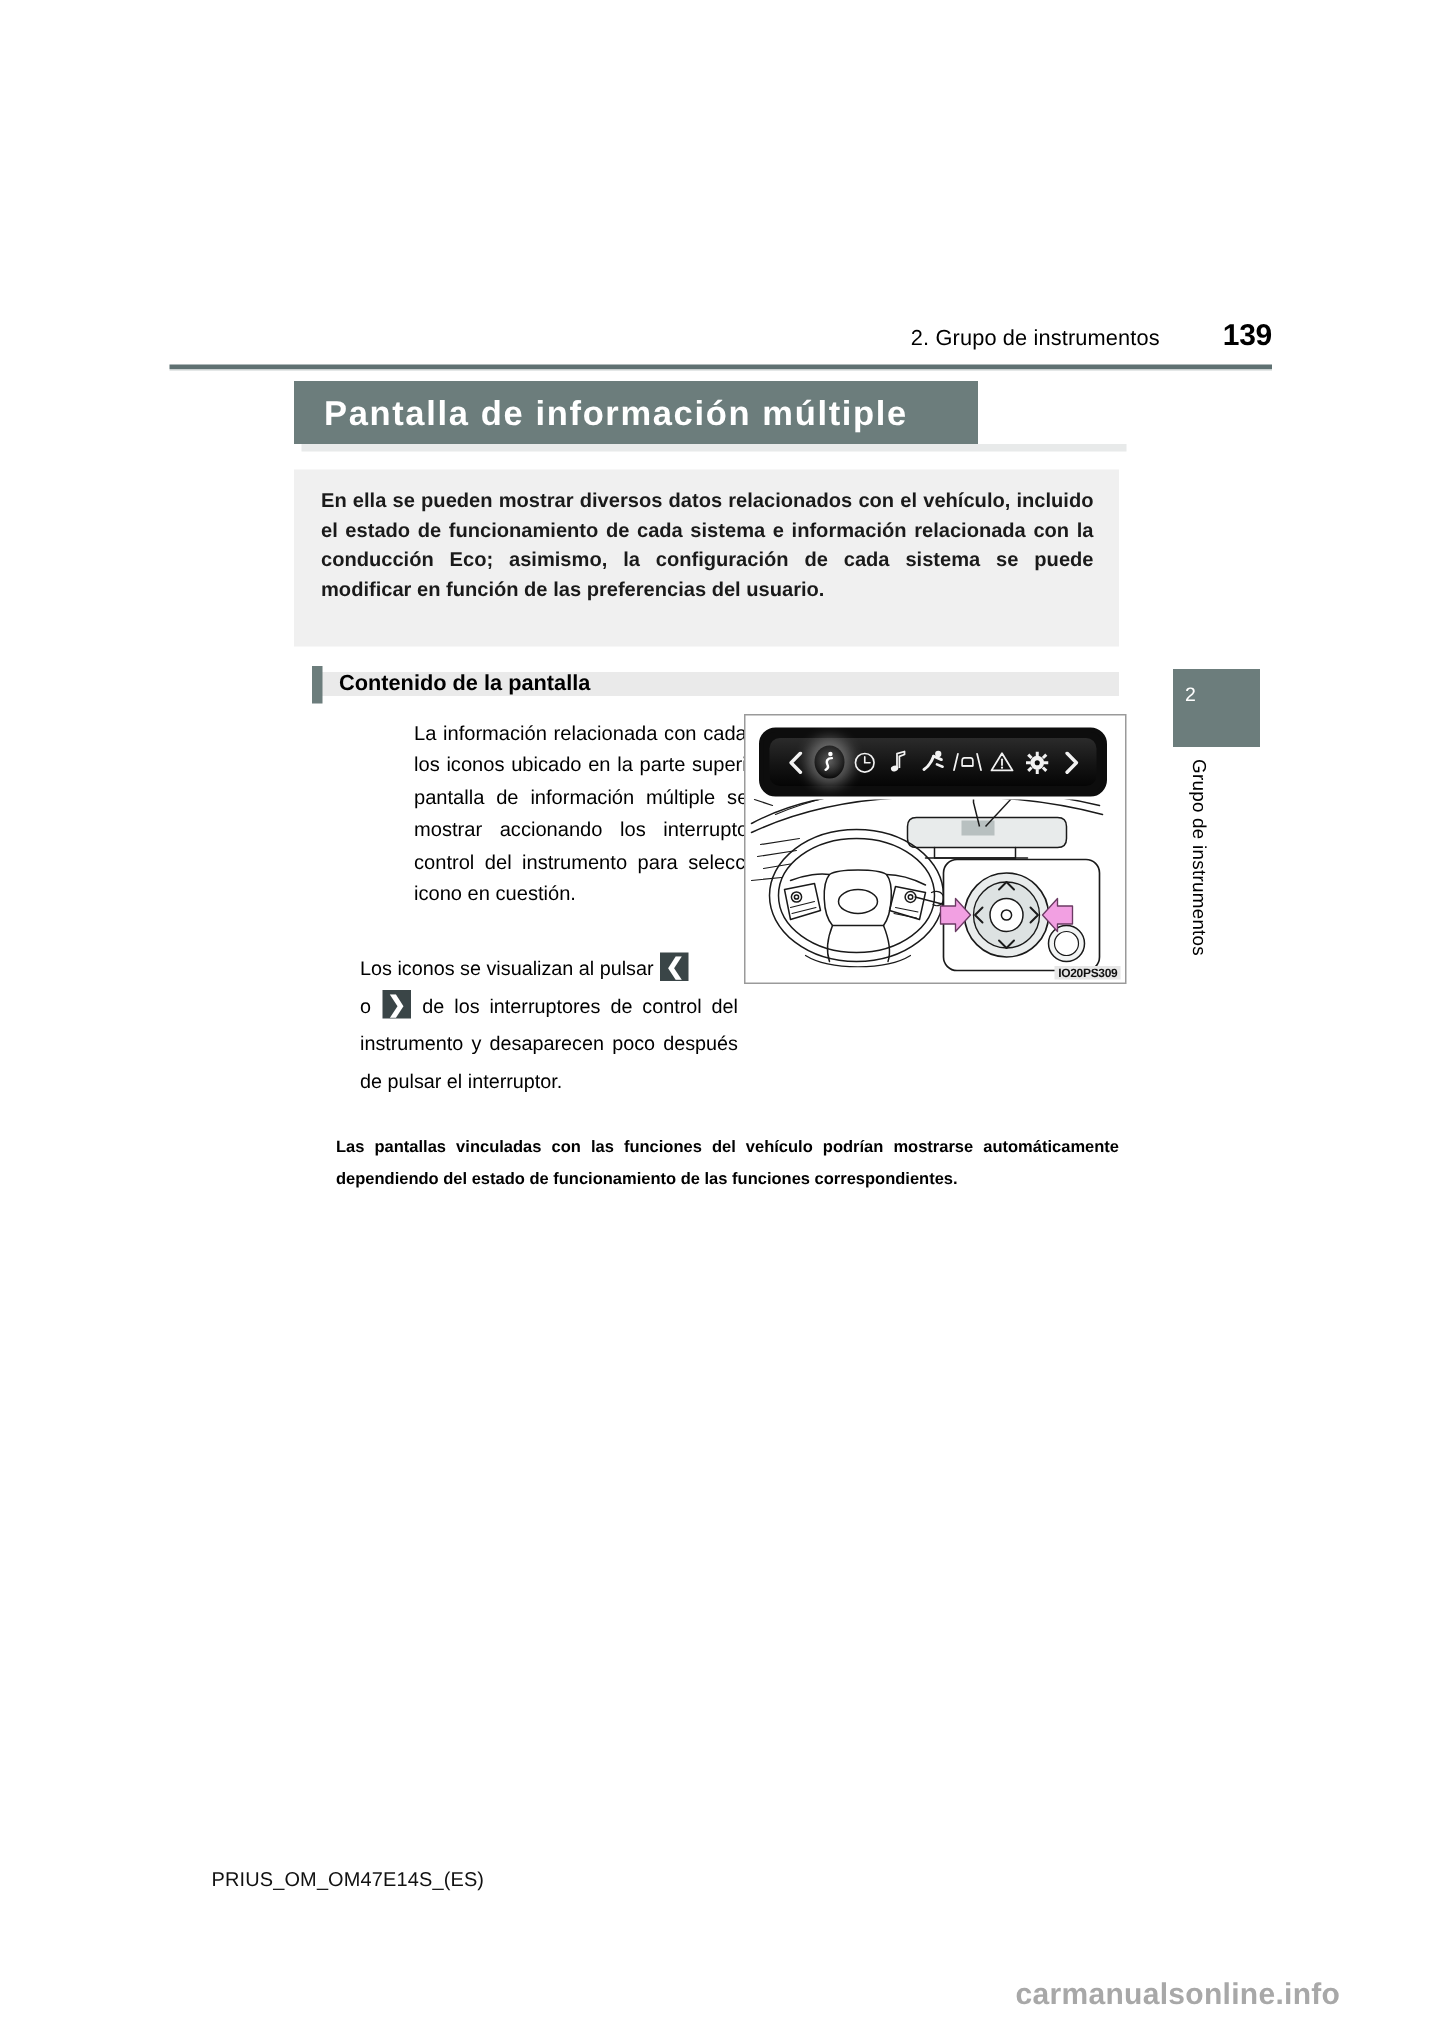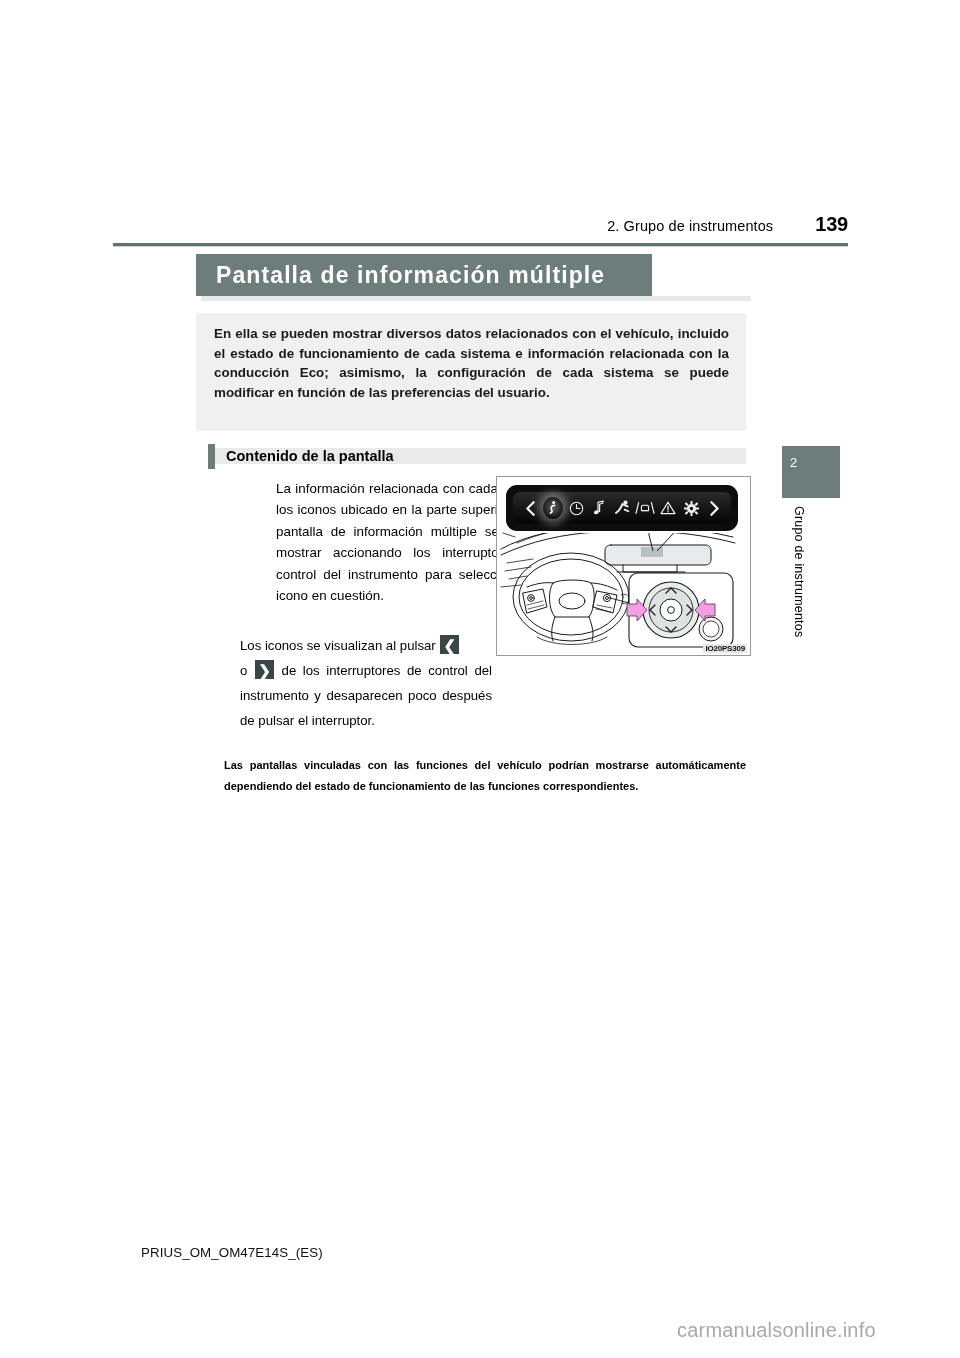--- a/index.html
+++ b/index.html
@@ -285,20 +285,21 @@
     letter-spacing: 0.1px;
     margin-top: 21px;
   }
   #watermark {
     position: absolute;
     left: 677px;
     top: 1319px;
     font-size: 20px;
     color: #a8a8a8;
     letter-spacing: 0.2px;
+    font-weight: bold;
   }
 </style>
 </head>
 <body>
 
 <div id="page-header">
   <div id="header-title-row">
     <span id="header-chapter-title">2. Grupo de instrumentos</span>
     <span id="header-page-number">139</span>
   </div>

